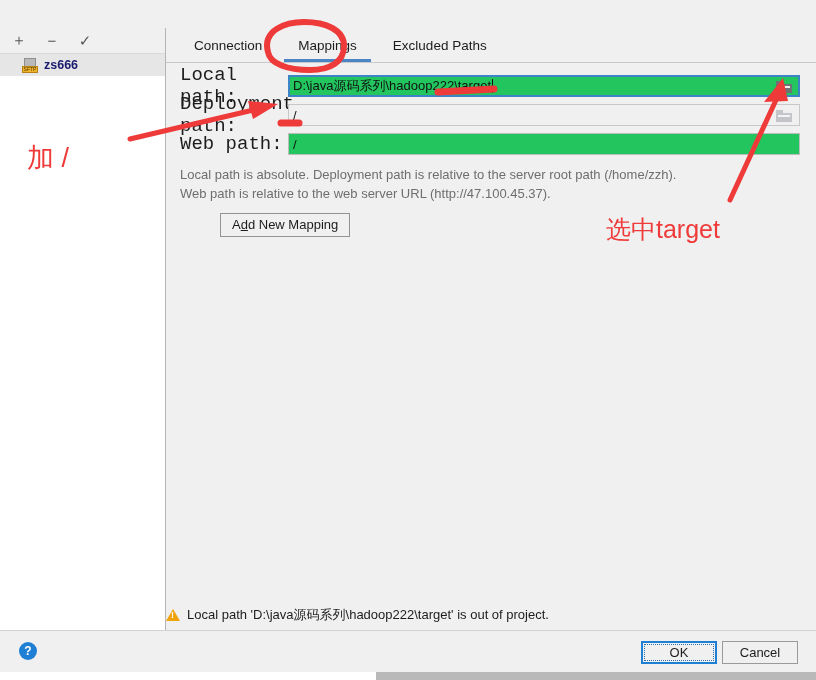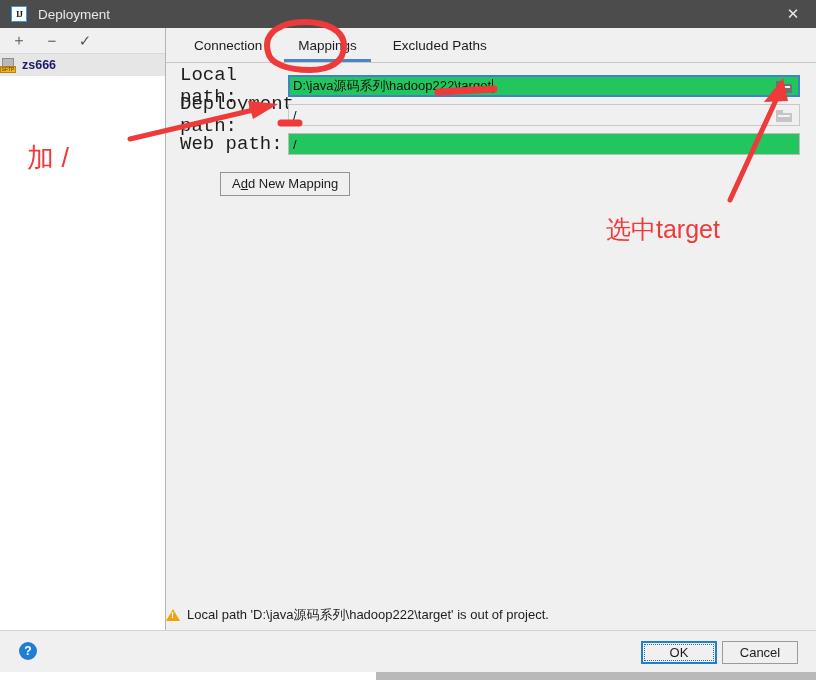--- a/index.html
+++ b/index.html
@@ -102,20 +102,21 @@
     user-select: none;
   }
   .lp-list {
     background: #ffffff;
   }
   .lp-item {
     height: 22px;
     background: #e6e6e6;
     display: flex;
     align-items: center;
+    padding-left: 22px;
     cursor: pointer;
   }
   .sftp-icon {
     position: relative;
     width: 16px; height: 15px;
     margin-right: 6px;
     flex: none;
   }
   .sftp-icon .sheet {
     position: absolute;
@@ -415,25 +416,20 @@
     pointer-events: none;
   }
 </style>
 </head>
 <body>
 
 <div id="screen">
 
   <div class="dialog">
 
-    <div class="titlebar">
-      <div class="tb-icon">IJ</div>
-      <div class="tb-title">Deployment</div>
-      <div class="tb-close">✕</div>
-    </div>
 
     <div class="left-panel">
       <div class="lp-toolbar">
         <div class="lp-tool">＋</div>
         <div class="lp-tool">−</div>
         <div class="lp-tool">✓</div>
       </div>
       <div class="lp-list">
         <div class="lp-item">
           <span class="sftp-icon">
@@ -484,20 +480,24 @@
           </div>
         </div>
 
         <div class="form-row">
           <div class="form-label">Web path:</div>
           <div class="field">
             <span>/</span>
           </div>
         </div>
 
+        <div class="hint">
+          <div>Local path is absolute. Deployment path is relative to the server root path (/home/zzh).</div>
+          <div>Web path is relative to the web server URL (http://47.100.45.37).</div>
+        </div>
 
         <div class="add-btn"><span>A</span><span class="mnem">d</span><span>d New Mapping</span></div>
       </div>
     </div>
 
     <div class="error-bar">
       <span class="warn-icon"></span>
       <span class="error-text">Local path 'D:\java源码系列\hadoop222\target' is out of project.</span>
     </div>
 

